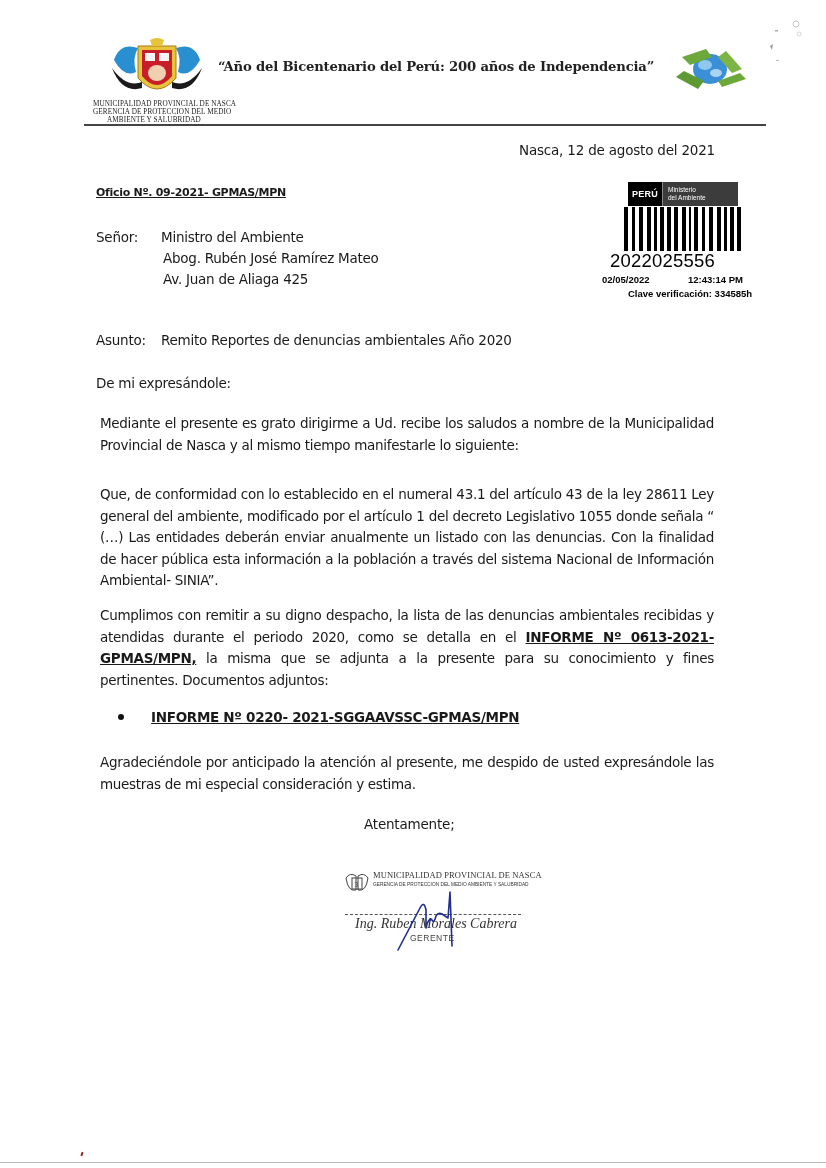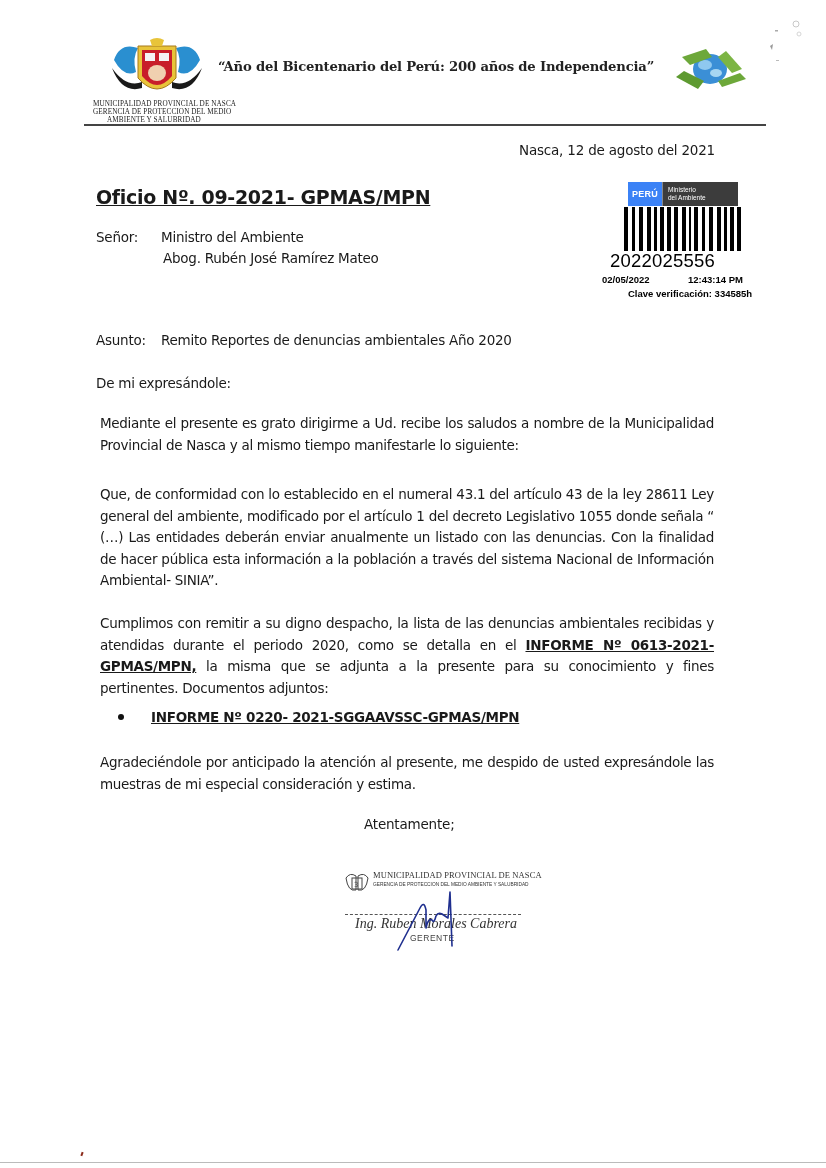--- a/index.html
+++ b/index.html
@@ -14,21 +14,21 @@
   #muni-block div:nth-child(3) { padding-left: 14px; }
   #year-motto { left: 218px; top: 59px; font-family: "DejaVu Serif", serif; font-weight: bold; font-size: 13.2px; color: #222; letter-spacing: -0.2px; }
   #recycle-logo { left: 670px; top: 43px; width: 80px; height: 50px; }
   #header-rule { left: 84px; top: 124px; width: 682px; height: 1.5px; background: #444; }
   #specks { left: 760px; top: 18px; width: 50px; height: 50px; }
 
   
   #date-line { left: 519px; top: 142px; font-size: 13.5px; font-family: "DejaVu Sans", sans-serif; letter-spacing: -0.2px; }
 
   
-  #oficio { left: 96px; top: 186px; font-size: 19px; font-weight: bold; text-decoration: underline; letter-spacing: -0.3px; text-align: right; }
+  #oficio { left: 96px; top: 186px; font-size: 11px; font-weight: bold; text-decoration: underline; letter-spacing: -0.3px; text-align: right; }
 
   
   #stamp { left: 622px; top: 180px; width: 170px; height: 125px; }
   #stamp-brand { position: absolute; left: 6px; top: 2px; width: 110px; height: 24px; display: flex; }
   #stamp-peru { width: 34px; height: 24px; background: #d0111b; color: #fff; font-family: "Liberation Sans", sans-serif; font-size: 9px; font-weight: bold; display: flex; align-items: center; justify-content: center; letter-spacing: 0.3px; }
   #stamp-ministry { flex: 1; height: 24px; background: #3c3c3c; color: #fff; font-family: "Liberation Sans", sans-serif; font-size: 6.5px; line-height: 7.5px; padding: 4px 0 0 5px; border-left: 1px solid #888; }
   #stamp-barcode { position: absolute; left: 2px; top: 27px; width: 118px; height: 44px; }
   #stamp-number { position: absolute; left: -12px; top: 70px; font-family: "Liberation Sans", sans-serif; font-weight: normal; font-size: 18.5px; letter-spacing: 0.2px; color: #000; }
   #stamp-date { position: absolute; left: -20px; top: 94px; font-family: "Liberation Sans", sans-serif; font-weight: bold; font-size: 9.5px; color: #000; }
   #stamp-time { position: absolute; left: 66px; top: 94px; font-family: "Liberation Sans", sans-serif; font-weight: bold; font-size: 9.5px; color: #000; }
@@ -41,21 +41,21 @@
   #addressee div:not(:first-child) { padding-left: 2px; }
 
   #asunto-label { left: 96px; top: 330px; }
   #asunto-text { left: 161px; top: 330px; }
 
   #greeting { left: 96px; top: 373px; }
 
   .para { left: 100px; width: 614px; text-align: justify; font-size: 13.5px; line-height: 21.5px; letter-spacing: -0.3px; }
   #para-1 { top: 413px; }
   #para-2 { top: 484px; }
-  #para-3 { top: 605px; margin-top: 8px; }
+  #para-3 { top: 605px; }
   .bold-u { font-weight: bold; text-decoration: underline; }
 
   #attachments { left: 118px; top: 709px; font-size: 13.5px; display: flex; align-items: center; }
   #bullet { width: 6px; height: 6px; border-radius: 50%; background: #111; margin-right: 27px; }
   #attachment-item { font-weight: bold; text-decoration: underline; letter-spacing: -0.3px; }
 
   #para-4 { top: 752px; }
   #closing { left: 364px; top: 816px; font-size: 13.5px; letter-spacing: -0.2px; }
 
   
@@ -112,21 +112,21 @@
   <rect x="16" y="42" width="3" height="1" fill="#bbb"></rect>
 </svg>
 
 <div id="header-rule" class="abs"></div>
 
 <div id="date-line" class="abs">Nasca, 12 de agosto del 2021</div>
 <div id="oficio" class="abs">Oficio Nº. 09-2021- GPMAS/MPN</div>
 
 <div id="stamp" class="abs">
   <div id="stamp-brand">
-    <div id="stamp-peru" style="background: #3b82f6;">PERÚ</div>
+    <div id="stamp-peru" style="background: #000000;">PERÚ</div>
     <div id="stamp-ministry" style="background: rgb(60, 60, 60);">
       <div>Ministerio</div>
       <div>del Ambiente</div>
     </div>
   </div>
   <svg id="stamp-barcode" viewBox="0 0 118 44">
       <rect x="0" y="0" width="4" height="44" fill="#000"></rect>
       <rect x="8" y="0" width="3" height="44" fill="#000"></rect>
       <rect x="15" y="0" width="4" height="44" fill="#000"></rect>
       <rect x="23" y="0" width="4" height="44" fill="#000"></rect>
@@ -147,20 +147,21 @@
   <div id="stamp-number">2022025556</div>
   <div id="stamp-date">02/05/2022</div>
   <div id="stamp-time">12:43:14  PM</div>
   <div id="stamp-key">Clave verificación: 334585h</div>
 </div>
 
 <div id="senor-label" class="abs txt">Señor:</div>
 <div id="addressee" class="abs txt">
   <div>Ministro del Ambiente</div>
   <div>Abog. Rubén José Ramírez Mateo</div>
+  <div>Av. Juan de Aliaga 425</div>
 </div>
 
 <div id="asunto-label" class="abs txt">Asunto:</div>
 <div id="asunto-text" class="abs txt">Remito Reportes de denuncias ambientales Año 2020</div>
 
 <div id="greeting" class="abs txt">De mi expresándole:</div>
 
 <div id="para-1" class="abs para">Mediante el presente es grato dirigirme a Ud. recibe los saludos a nombre de la Municipalidad Provincial de Nasca y al mismo tiempo manifestarle lo siguiente:</div>
 <div id="para-2" class="abs para">Que, de conformidad con lo establecido en el numeral 43.1 del artículo 43 de la ley 28611 Ley general del ambiente, modificado por el artículo 1 del decreto Legislativo 1055 donde señala “ (…) Las entidades deberán enviar anualmente un listado con las denuncias. Con la finalidad de hacer pública esta información a la población a través del sistema Nacional de Información Ambiental- SINIA”.</div>
 <div id="para-3" class="abs para"><span>Cumplimos con remitir a su digno despacho, la lista de las denuncias ambientales recibidas y atendidas durante el periodo 2020, como se detalla en el </span><span class="bold-u">INFORME Nº 0613-2021-GPMAS/MPN,</span><span> la misma que se adjunta a la presente para su conocimiento y fines pertinentes. Documentos adjuntos:</span></div>

